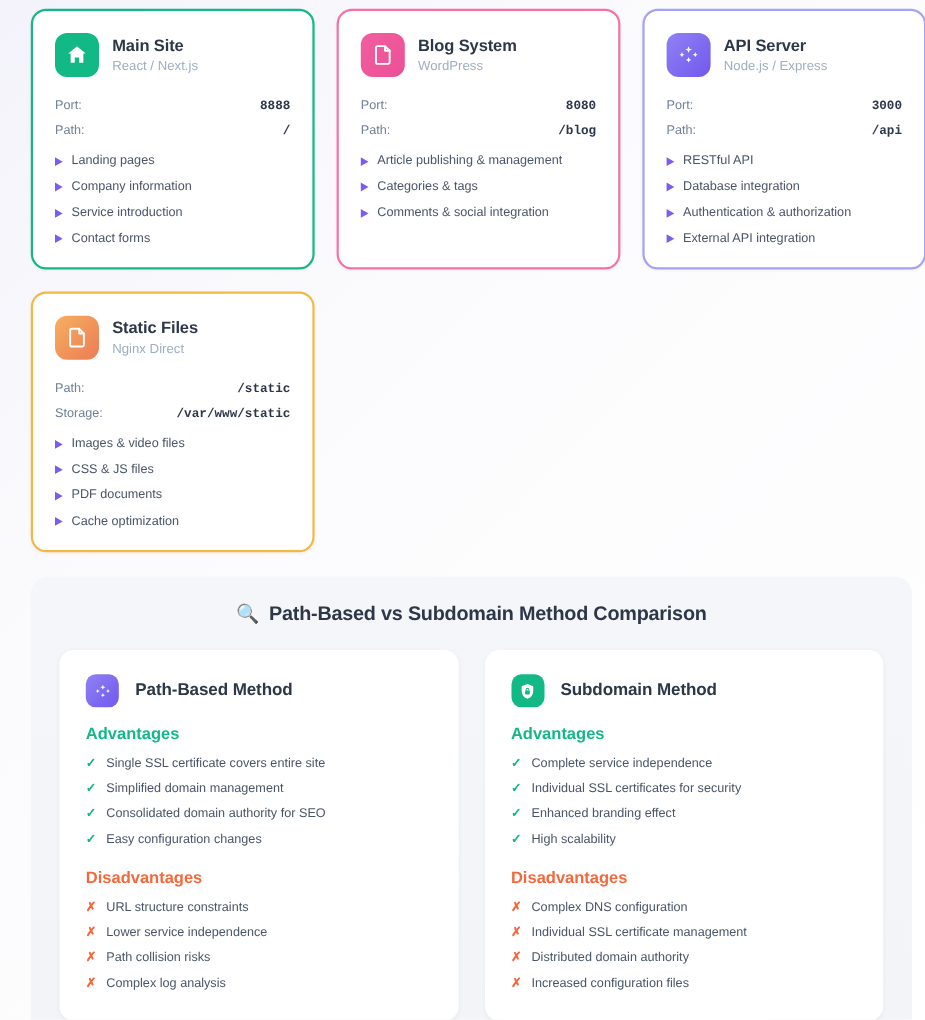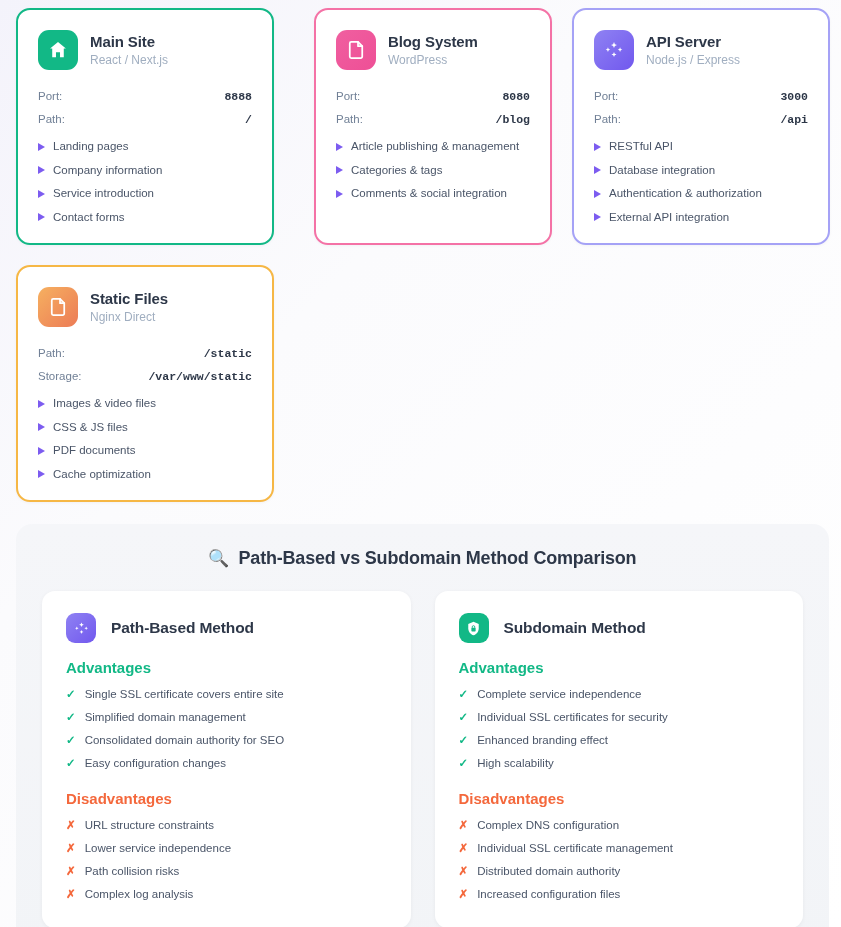--- a/index.html
+++ b/index.html
@@ -13,21 +13,21 @@
   body {
     font-family: "Liberation Sans", sans-serif;
     background: linear-gradient(135deg, #f4f3fb 0%, #fbfbfd 35%, #ffffff 100%);
     color: #2d3748;
     -webkit-font-smoothing: antialiased;
   }
 
   .page {
     width: 841px;
     height: 788px;
-    padding: 8px 12px 0 16px;
+    padding: 8px 12px 0 28px;
     position: relative;
   }
 
   
   .service-grid {
     display: grid;
     grid-template-columns: repeat(3, 258px);
     gap: 20px;
     margin-bottom: 22px;
   }
@@ -242,21 +242,21 @@
           <div class="feature-item">
             <span class="tri"></span>
             <span>Service introduction</span>
           </div>
           <div class="feature-item">
             <span class="tri"></span>
             <span>Contact forms</span>
           </div>
         </div>
       </div>
-      <div class="service-card" style="border-color: rgb(244, 114, 166); margin-left: 20px;">
+      <div class="service-card" style="border-color: rgb(244, 114, 166);">
         <div class="card-head">
           <div class="card-icon" style="background: linear-gradient(135deg, rgb(240, 95, 160) 0%, rgb(238, 79, 150) 100%);">
             <svg width="22" height="22" viewBox="0 0 24 24" fill="none" stroke="#ffffff" stroke-width="1.9" stroke-linejoin="round" stroke-linecap="round">
               <path d="M14.2 3.2H6.8A1.6 1.6 0 0 0 5.2 4.8v14.4a1.6 1.6 0 0 0 1.6 1.6h10.4a1.6 1.6 0 0 0 1.6-1.6V7.8z"></path>
               <path d="M14.2 3.2v4.6h4.6"></path>
             </svg>
           </div>
           <div class="card-titles">
             <div class="card-title">Blog System</div>
             <div class="card-sub">WordPress</div>

